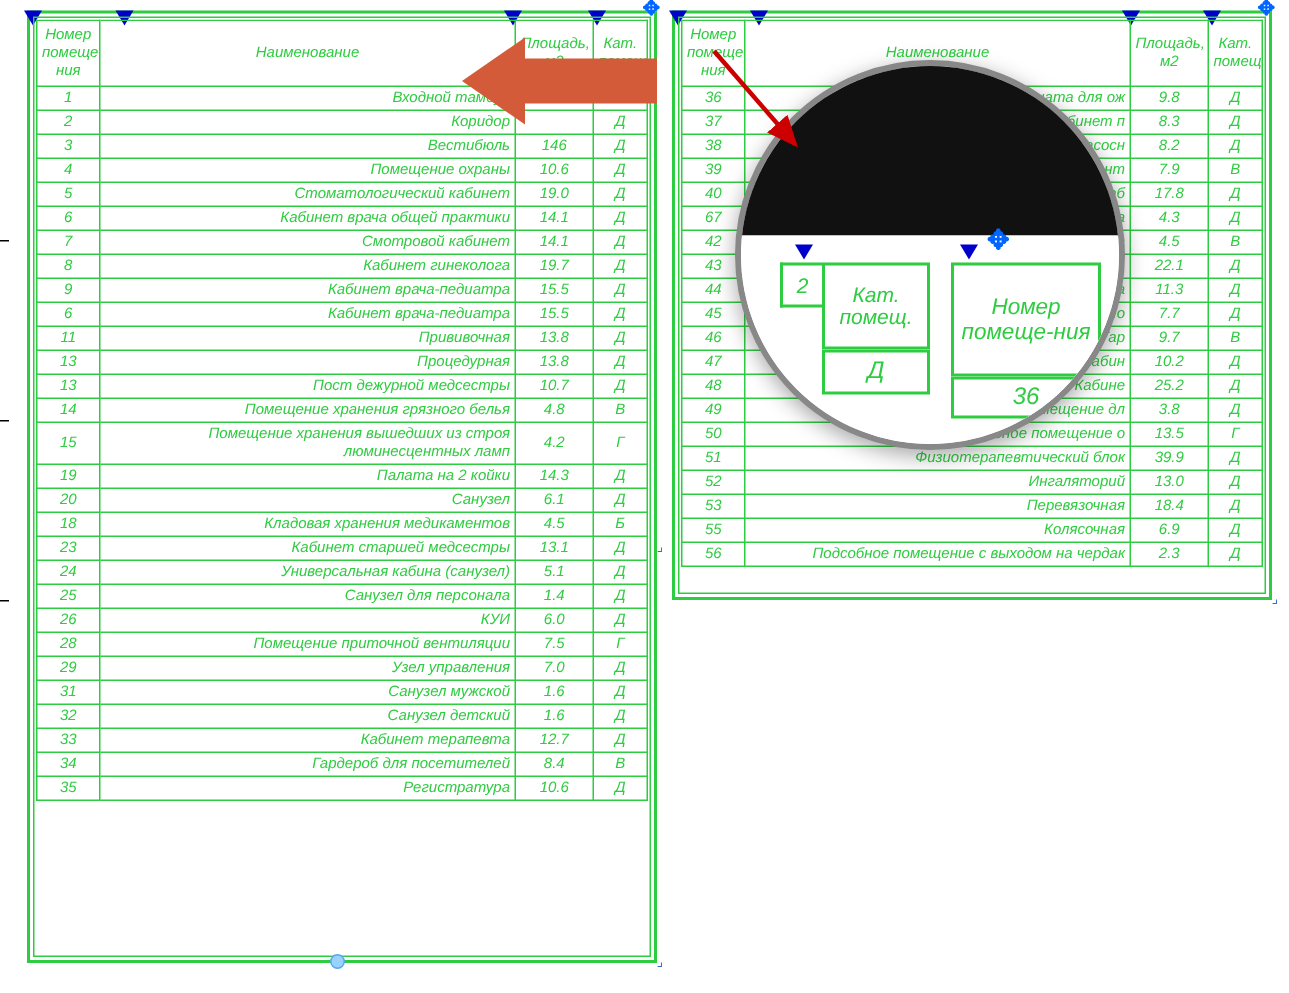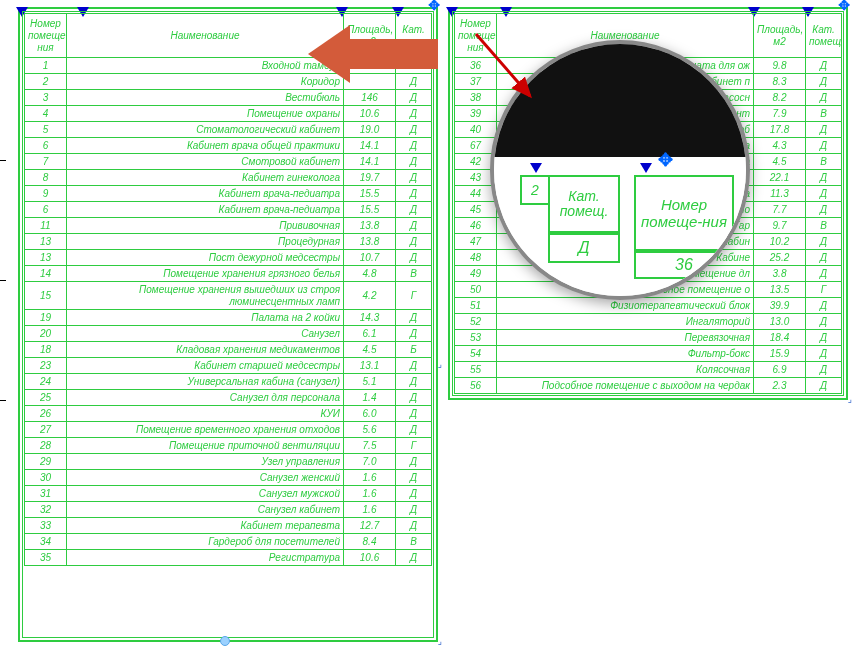--- a/index.html
+++ b/index.html
@@ -314,52 +314,40 @@
               <td class="col-area">1.4</td>
               <td class="col-cat">Д</td>
             </tr>
             <tr>
               <td class="col-num">26</td>
               <td class="col-name">КУИ</td>
               <td class="col-area">6.0</td>
               <td class="col-cat">Д</td>
             </tr>
             <tr>
-              <td class="col-num">27</td>
-              <td class="col-name">Помещение временного хранения отходов</td>
-              <td class="col-area">5.6</td>
-              <td class="col-cat">Д</td>
-            </tr>
-            <tr>
               <td class="col-num">28</td>
               <td class="col-name">Помещение приточной вентиляции</td>
               <td class="col-area">7.5</td>
               <td class="col-cat">Г</td>
             </tr>
             <tr>
               <td class="col-num">29</td>
               <td class="col-name">Узел управления</td>
               <td class="col-area">7.0</td>
               <td class="col-cat">Д</td>
             </tr>
             <tr>
-              <td class="col-num">30</td>
-              <td class="col-name">Санузел женский</td>
-              <td class="col-area">1.6</td>
-              <td class="col-cat">Д</td>
-            </tr>
-            <tr>
               <td class="col-num">31</td>
               <td class="col-name">Санузел мужской</td>
               <td class="col-area">1.6</td>
               <td class="col-cat">Д</td>
             </tr>
             <tr>
               <td class="col-num">32</td>
-              <td class="col-name">Санузел кабинет</td>
+              <td class="col-name">Санузел детский</td>
               <td class="col-area">1.6</td>
               <td class="col-cat">Д</td>
             </tr>
             <tr>
               <td class="col-num">33</td>
               <td class="col-name">Кабинет терапевта</td>
               <td class="col-area">12.7</td>
               <td class="col-cat">Д</td>
             </tr>
             <tr>
@@ -502,26 +490,20 @@
               <td class="col-area">13.0</td>
               <td class="col-cat">Д</td>
             </tr>
             <tr>
               <td class="col-num">53</td>
               <td class="col-name">Перевязочная</td>
               <td class="col-area">18.4</td>
               <td class="col-cat">Д</td>
             </tr>
             <tr>
-              <td class="col-num">54</td>
-              <td class="col-name">Фильтр-бокс</td>
-              <td class="col-area">15.9</td>
-              <td class="col-cat">Д</td>
-            </tr>
-            <tr>
               <td class="col-num">55</td>
               <td class="col-name">Колясочная</td>
               <td class="col-area">6.9</td>
               <td class="col-cat">Д</td>
             </tr>
             <tr>
               <td class="col-num">56</td>
               <td class="col-name">Подсобное помещение с выходом на чердак</td>
               <td class="col-area">2.3</td>
               <td class="col-cat">Д</td>

